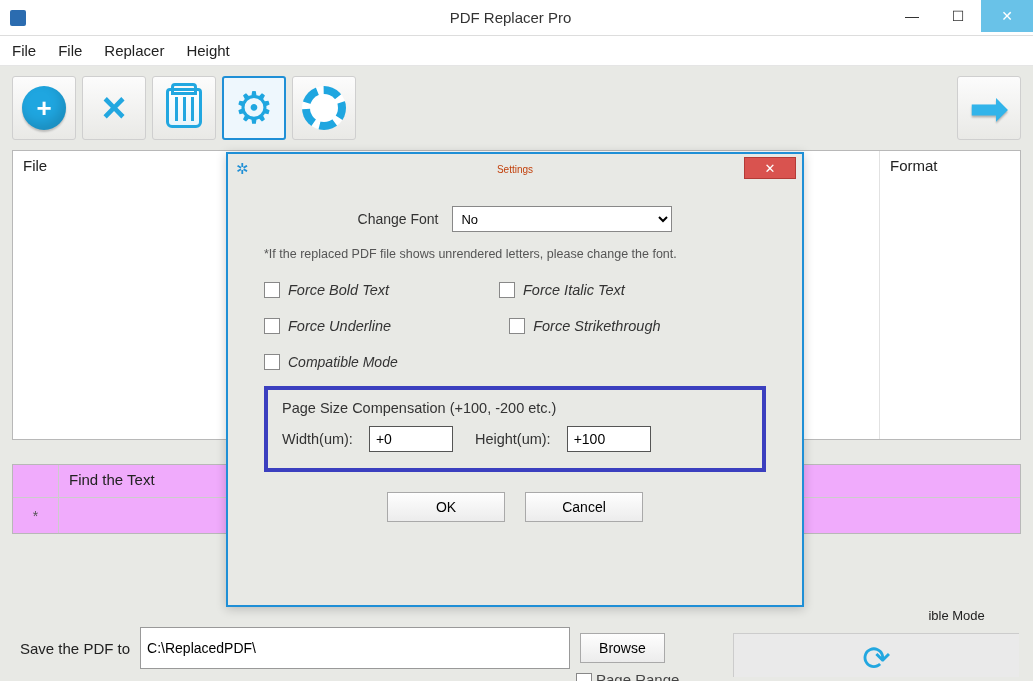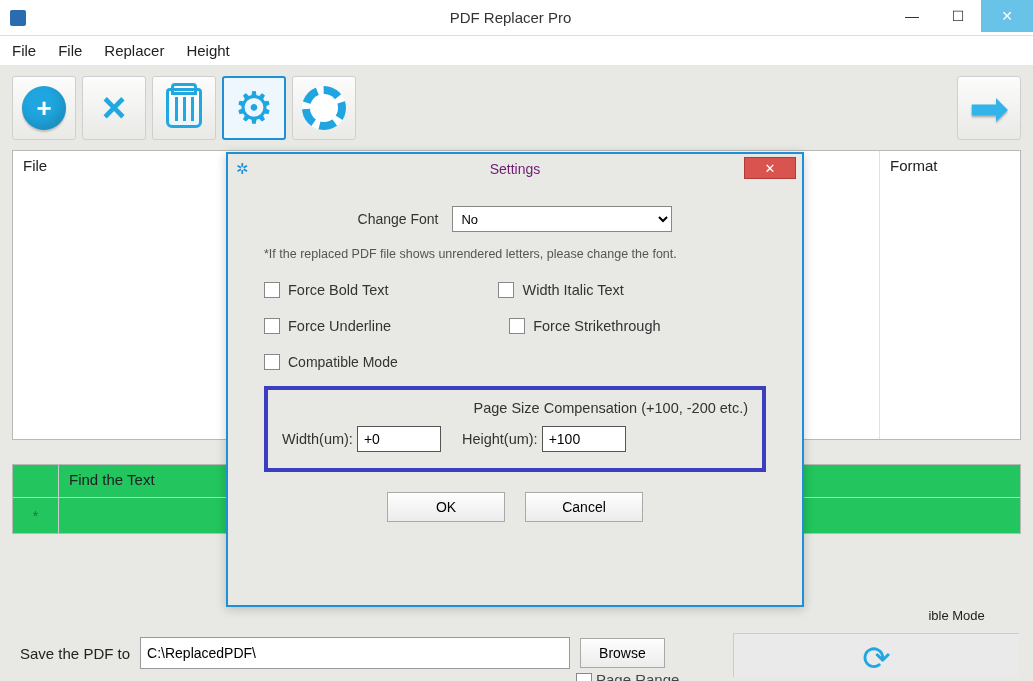--- a/index.html
+++ b/index.html
@@ -99,21 +99,21 @@
   .file-table {
     background:#fff;
     border:1px solid #b8b8b8;
     height: 290px;
     display:flex;
   }
   .ft-col-file { flex:1; border-right:1px solid #e2e2e2; padding:6px 10px; font-size:15px;}
   .ft-col-format { width:140px; padding:6px 10px; font-size:15px;}
   .find-table {
     margin-top: 24px;
-    background:#22c55e;
+    background:#f0abfc;
     border:1px solid #b8b8b8;
     height: 70px;
     display:flex;
     flex-direction:column;
   }
   .ft-head { display:flex; border-bottom:1px solid #ccc;}
   .ft-head .h1 { width:46px; border-right:1px solid #ccc; height:32px;}
   .ft-head .h2 { flex:1; padding:6px 10px; font-size:15px;}
   .ft-row { display:flex; flex:1;}
   .ft-row .c1 { width:46px; border-right:1px solid #ccc; display:flex;align-items:center;justify-content:center;font-size:14px;color:#555;}
@@ -144,21 +144,21 @@
     left:20px;
     bottom:12px;
     right:20px;
     display:flex;
     align-items:center;
     gap:10px;
     font-size:15px;
   }
   .save-row input[type=text]{
     flex:0 0 430px;
-    height:32px;
+    height:42px;
     border:1px solid #999;
     padding:2px 6px;
     font-size:14px;
     background:#fff;
   }
   .btn {
     height:30px;
     padding: 0 18px;
     border:1px solid #a9a9a9;
     background:linear-gradient(#fefefe,#ececec);
@@ -190,44 +190,44 @@
     box-shadow: 0 2px 10px rgba(0,0,0,.2);
   }
   .dlg-title {
     height:30px;
     display:flex;
     align-items:center;
     position:relative;
     background:#e8e9e5;
   }
   .dlg-title .dlg-icon { margin:0 8px; color:#1f8fd6; font-size:15px;}
-  .dlg-title .dlg-text { position:absolute;left:0;right:0;text-align:center;font-size:14px;color:#701a75;}
+  .dlg-title .dlg-text { position:absolute;left:0;right:0;text-align:center;font-size:10px;color:#c2410c;}
   .dlg-close {
     position:absolute; right:6px; top:3px;
     width:52px;height:22px;
     background:#d9534f; border:1px solid #b33b37;
     color:#fff; font-size:13px; display:flex;align-items:center;justify-content:center;
   }
   .dlg-body { padding: 22px 36px 14px 36px; font-size:14px; color:#333;}
   .row { display:flex; align-items:center; gap:14px; margin-bottom:14px;}
   .row.center { justify-content:center;}
   select.sel {
     width:220px;height:26px;border:1px solid #888;background:#fff;font-size:13px;padding:2px 4px;
   }
   .hint { font-size:12.5px; color:#555; margin: 2px 0 18px 0; line-height:1.4;}
   .chk-row { display:flex; gap:110px; margin-bottom:20px; font-size:14.5px;}
-  .chk-item { display:flex; align-items:flex-start;}
+  .chk-item { display:flex; align-items:flex-start;font-style:italic;}
   .single-chk { margin-bottom:16px;}
   .highlight-box {
     border:4px solid #3b3fbf;
     padding:10px 14px 16px 14px;
     margin-top:6px;
   }
-  .highlight-box .lbl { font-size:14.5px; margin-bottom:10px;text-align:right;}
-  .wh-row { display:flex; align-items:center; gap:4px; font-size:14.5px;}
+  .highlight-box .lbl { font-size:14.5px; margin-bottom:10px;}
+  .wh-row { display:flex; align-items:center; gap:16px; font-size:14.5px;}
   .wh-row input { width:84px;height:26px;border:1px solid #555;padding:2px 6px;font-size:14px;}
   .dlg-buttons { display:flex; justify-content:center; gap:20px; margin-top:20px;}
   .dlg-buttons .btn { width:118px;}
 </style>
 </head>
 <body>
 
 <div class="titlebar">
   <span class="app-icon"></span>
   <div class="title">PDF Replacer Pro</div>
@@ -323,21 +323,21 @@
 
     <div class="hint">*If the replaced PDF file shows unrendered letters, please change the font.</div>
 
     <div class="chk-row">
       <div class="chk-item">
         <span class="chk"></span>
         <span>Force Bold Text</span>
       </div>
       <div class="chk-item">
         <span class="chk"></span>
-        <span>Width Italic Text</span>
+        <span>Force Italic Text</span>
       </div>
     </div>
 
     <div class="chk-row" style="gap:118px;">
       <div class="chk-item">
         <span class="chk"></span>
         <span>Force Underline</span>
       </div>
       <div class="chk-item">
         <span class="chk"></span>
@@ -348,21 +348,21 @@
     <div class="chk-item single-chk">
       <span class="chk"></span>
       <span>Compatible Mode</span>
     </div>
 
     <div class="highlight-box">
       <div class="lbl">Page Size Compensation (+100, -200 etc.)</div>
       <div class="wh-row">
         <span>Width(um):</span>
         <input type="text" value="+0" style="">
-        <span style="margin-left:17px;">Height(um):</span>
+        <span style="margin-left:6px;">Height(um):</span>
         <input type="text" value="+100" style="">
       </div>
     </div>
 
     <div class="dlg-buttons">
       <button class="btn">OK</button>
       <button class="btn">Cancel</button>
     </div>
 
   </div>

